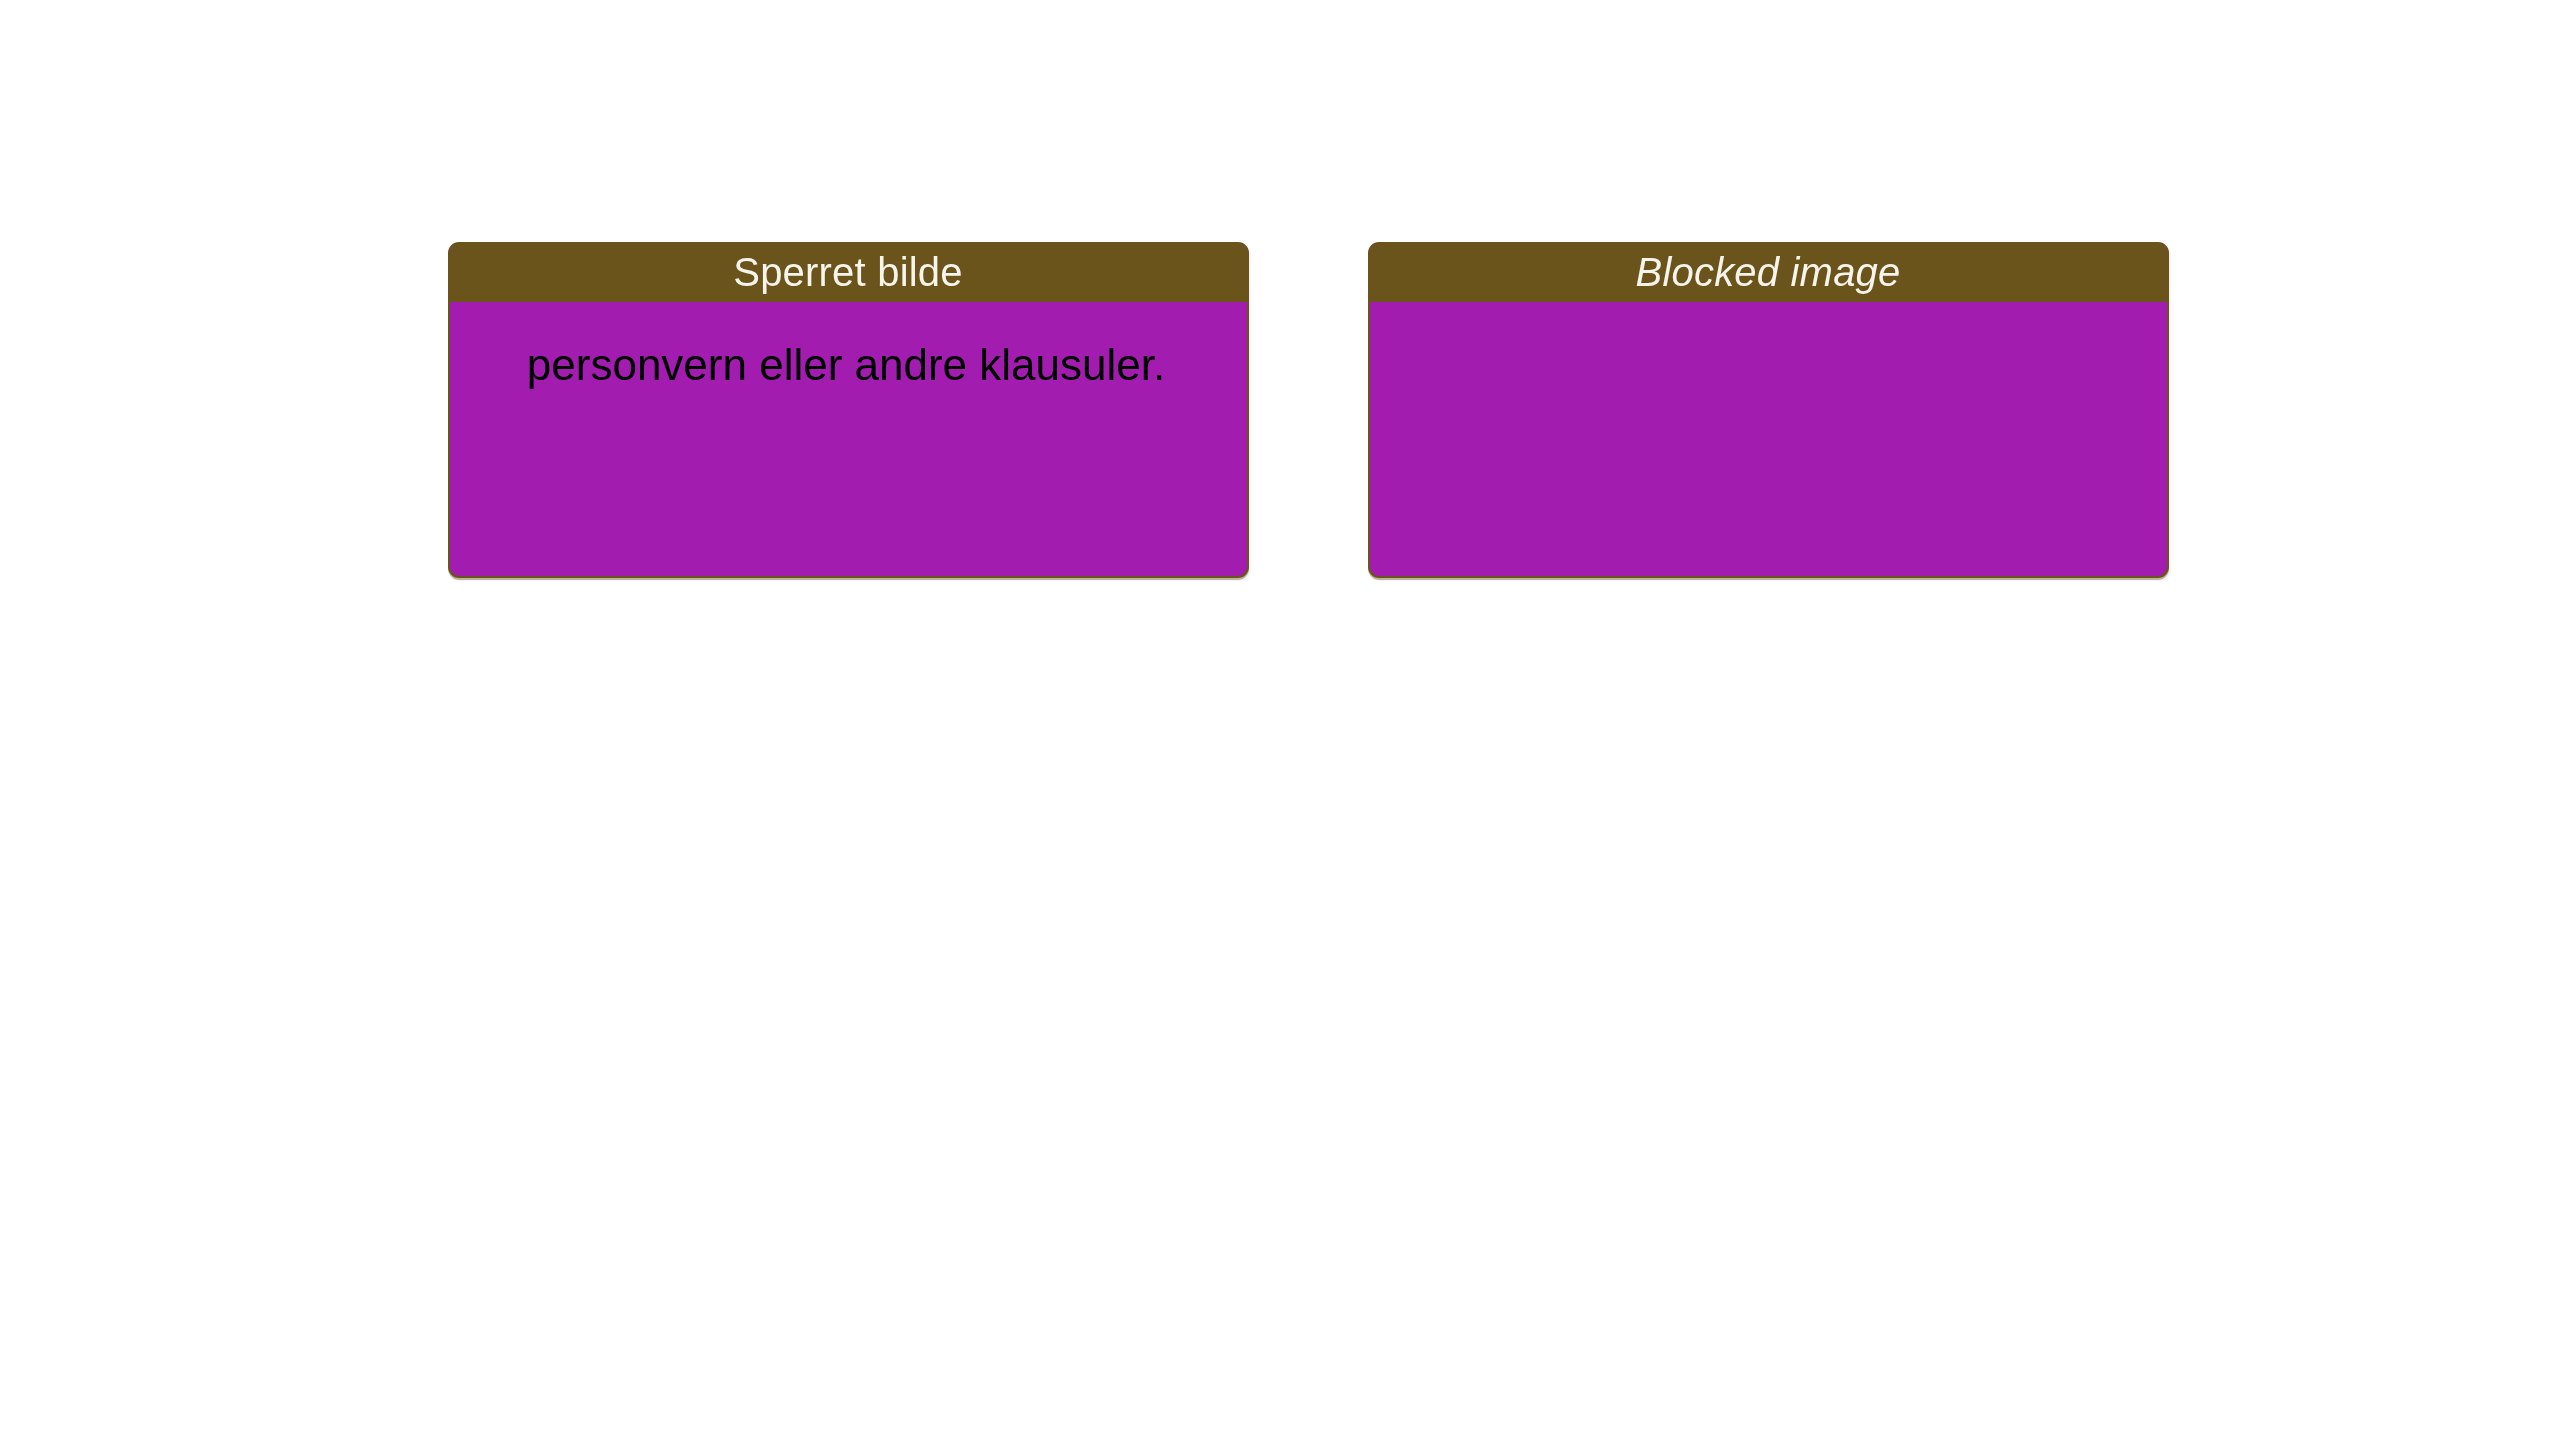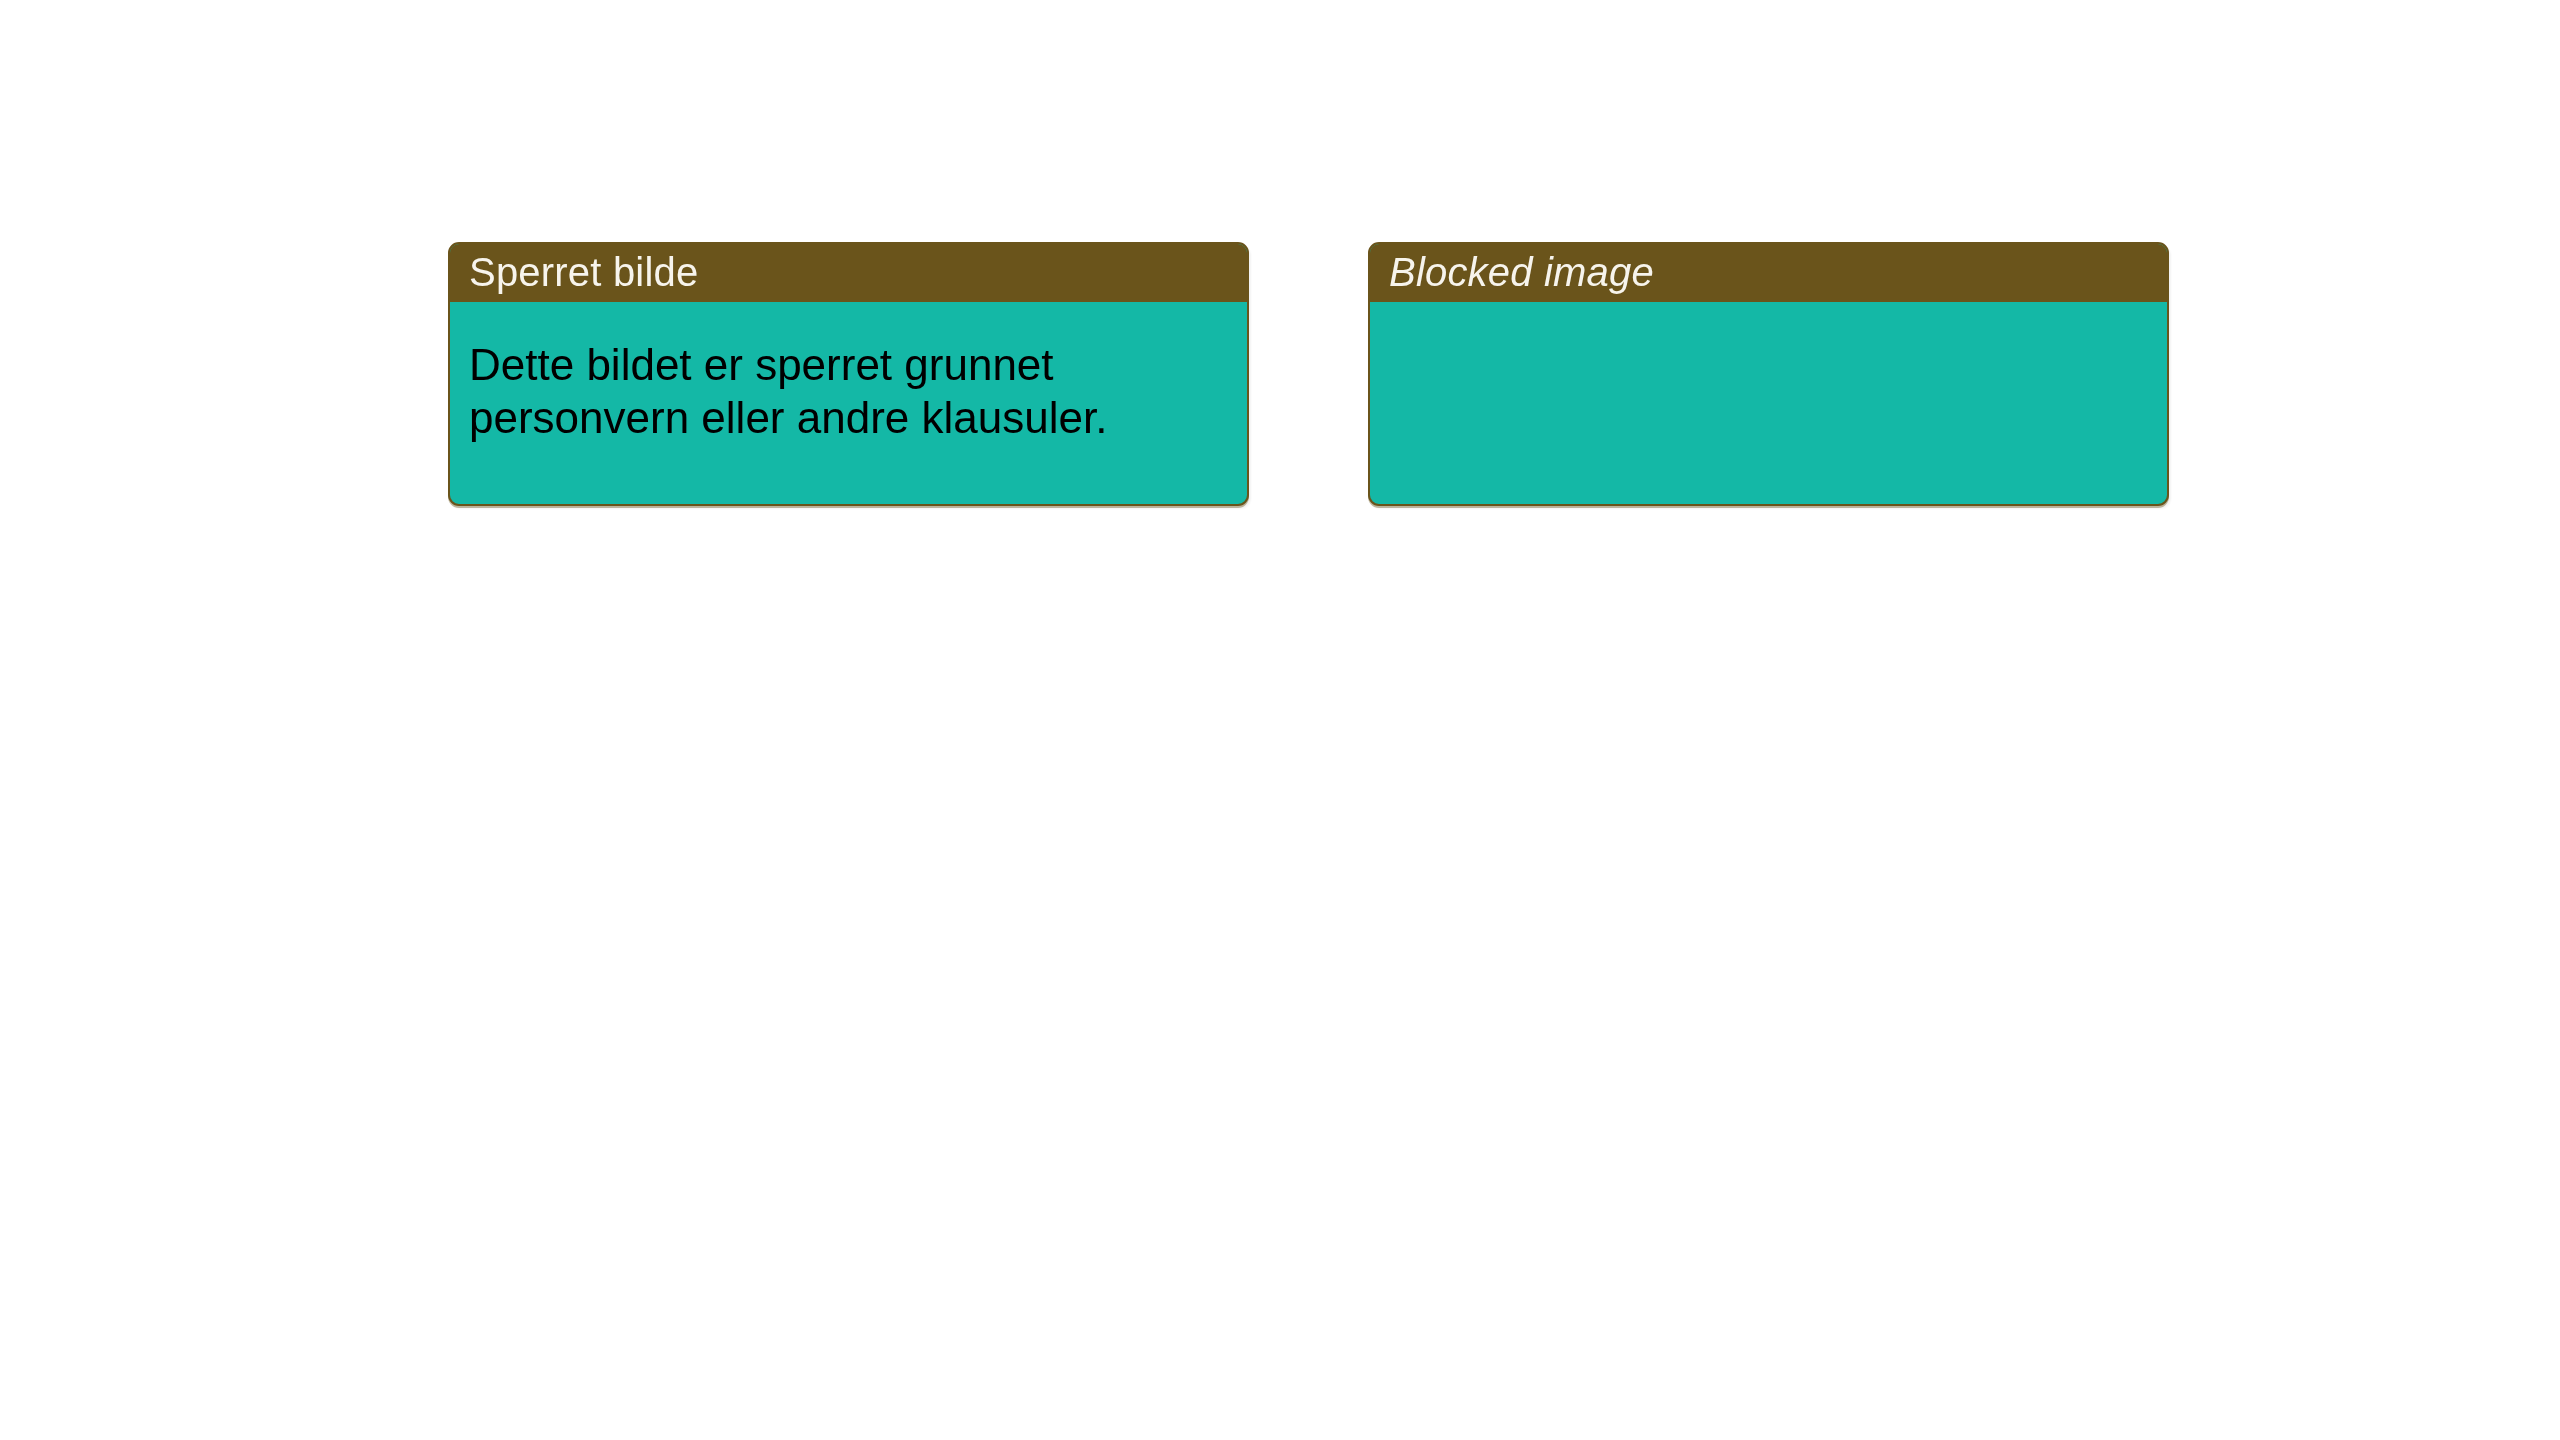--- a/index.html
+++ b/index.html
@@ -11,27 +11,28 @@
     height: 1440px;
     background: #ffffff;
     font-family: "Liberation Sans", "DejaVu Sans", sans-serif;
     position: relative;
     overflow: hidden;
   }
   .card {
     position: absolute;
     top: 242px;
     width: 801px;
-    height: 264px;
+    height: 336px;
     box-sizing: border-box;
-    background: #14b8a6;
+    background: #a21caf;
     border: 2px solid #6a541b;
     border-radius: 11px;
     overflow: hidden;
     box-shadow: 0 2px 0 rgba(106, 84, 27, 0.40), 2px 3px 2px rgba(0, 0, 0, 0.05);
+    text-align: center;
   }
   .card.card-left  { left: 448px; }
   .card.card-right { left: 1368px; font-style: italic; }
   .card-header {
     height: 58px;
     background: #6a541b;
     padding: 0 20px 0 19px;
   }
   .card-title {
     display: block;
@@ -53,21 +54,20 @@
   }
 </style>
 </head>
 <body>
 
 <div class="card card-left">
   <div class="card-header">
     <span class="card-title">Sperret bilde</span>
   </div>
   <div class="card-body">
-    <span class="body-line">Dette bildet er sperret grunnet</span>
     <span class="body-line">personvern eller andre klausuler.</span>
   </div>
 </div>
 
 <div class="card card-right">
   <div class="card-header">
     <span class="card-title">Blocked image</span>
   </div>
 </div>
 

